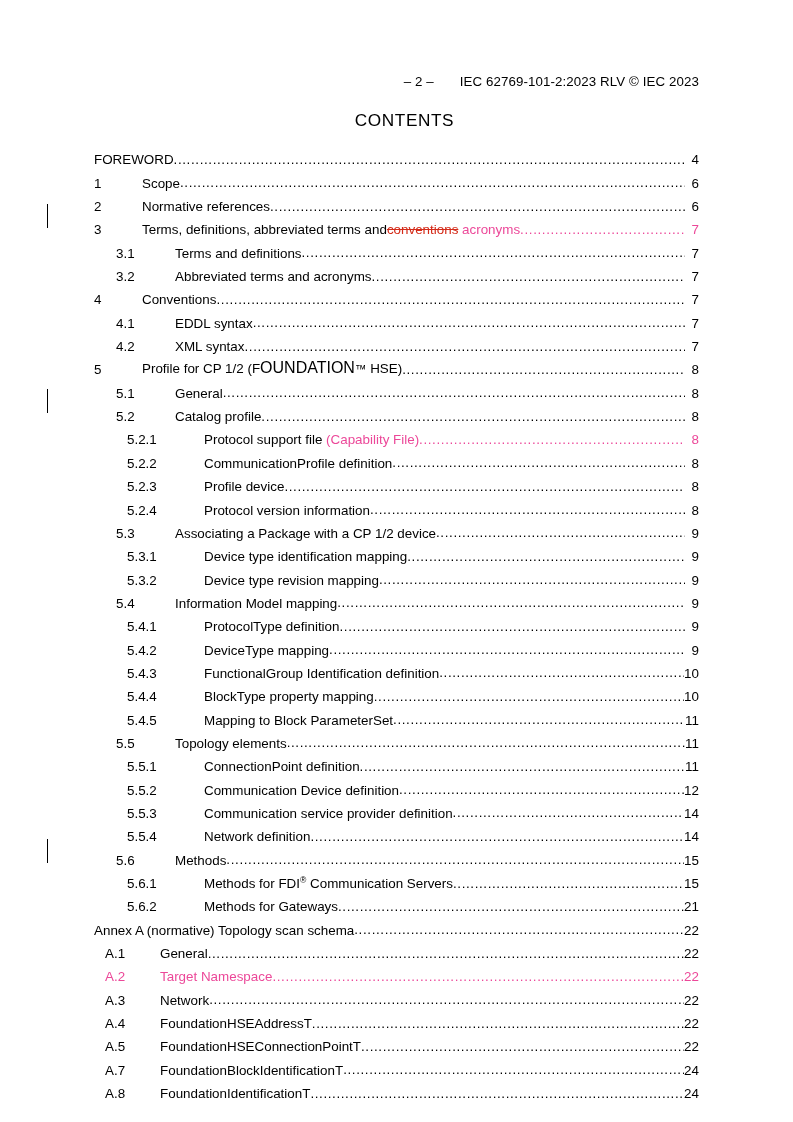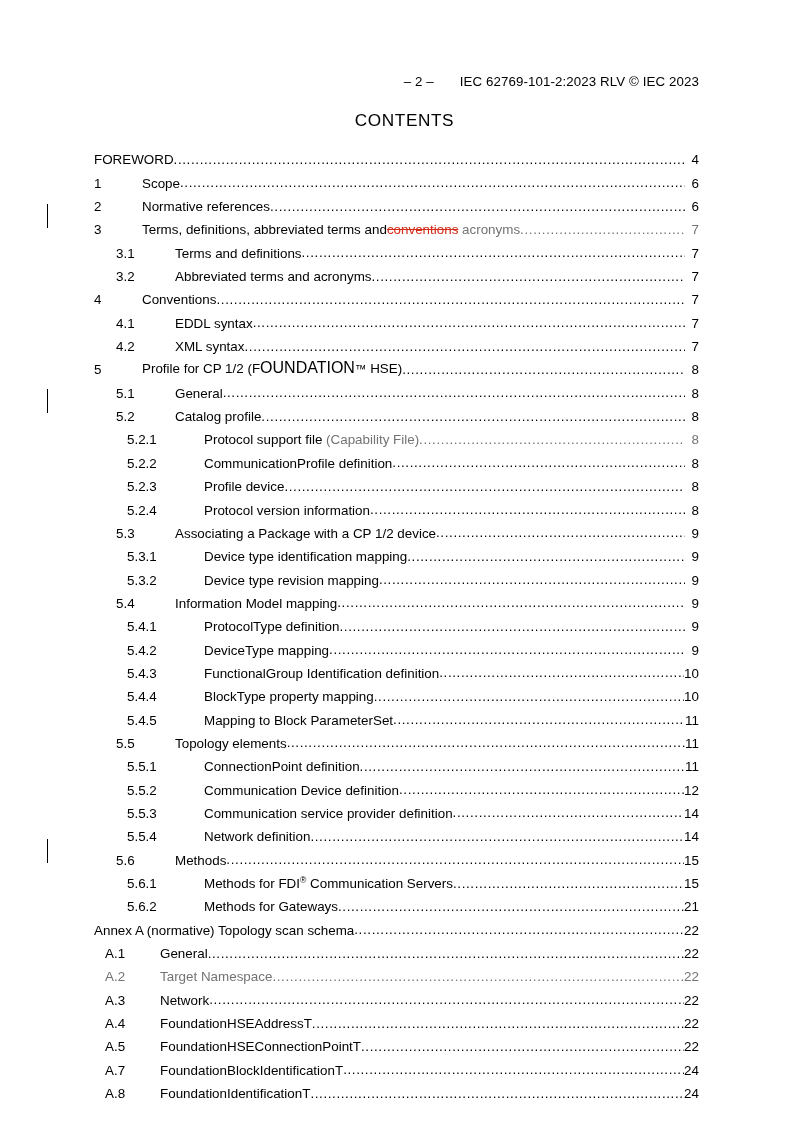--- a/index.html
+++ b/index.html
@@ -97,21 +97,21 @@
   }
 
   
   .lvl0 .num { width: 0; }
   .lvl1 .num { width: 48px; }
   .lvl2 .num { width: 59px; padding-left: 22px; }
   .lvl3 .num { width: 77px; padding-left: 33px; }
   .lvlA1 .num { width: 55px; padding-left: 11px; }
 
   
-  .ins { color: #737373; margin-top: 23px; }
+  .ins { color: #ec4899; margin-top: 23px; }
   .del { color: #d42a18; text-decoration: line-through; }
 
   
   .changebar {
     position: absolute;
     left: 47px;
     width: 1.3px;
     background: #000000;
   }
 

